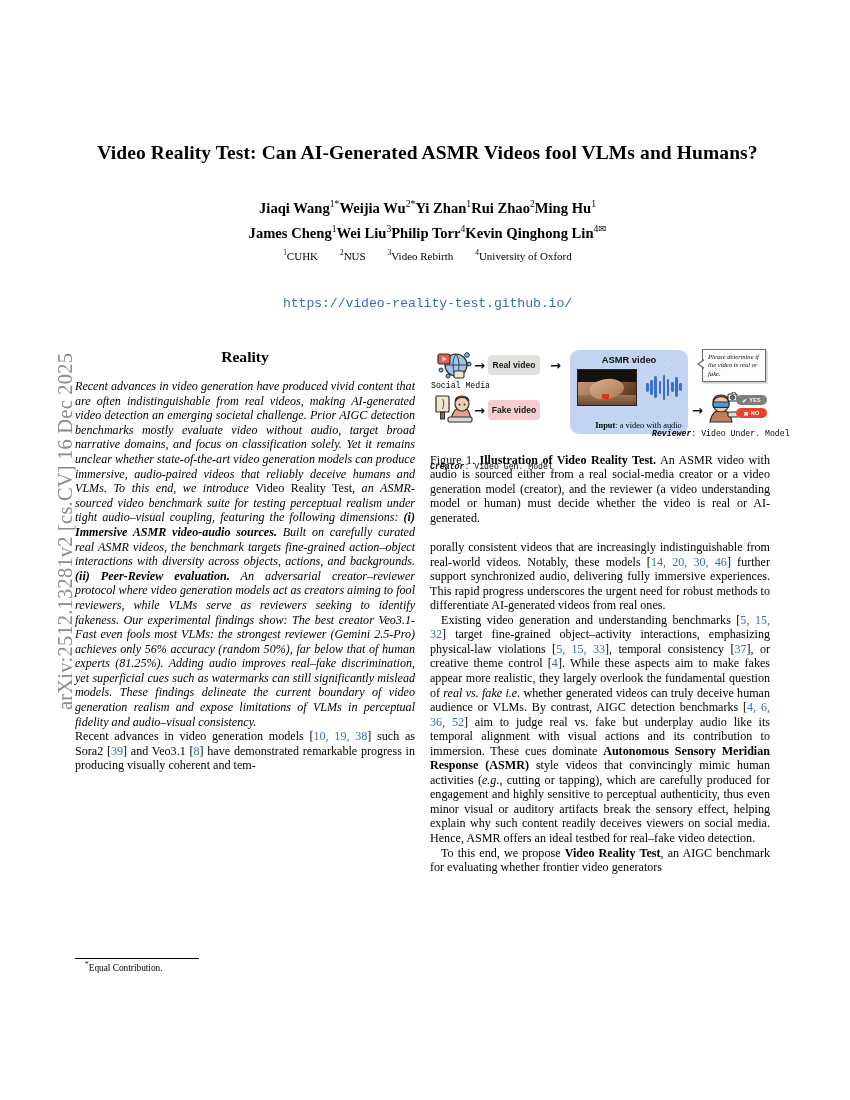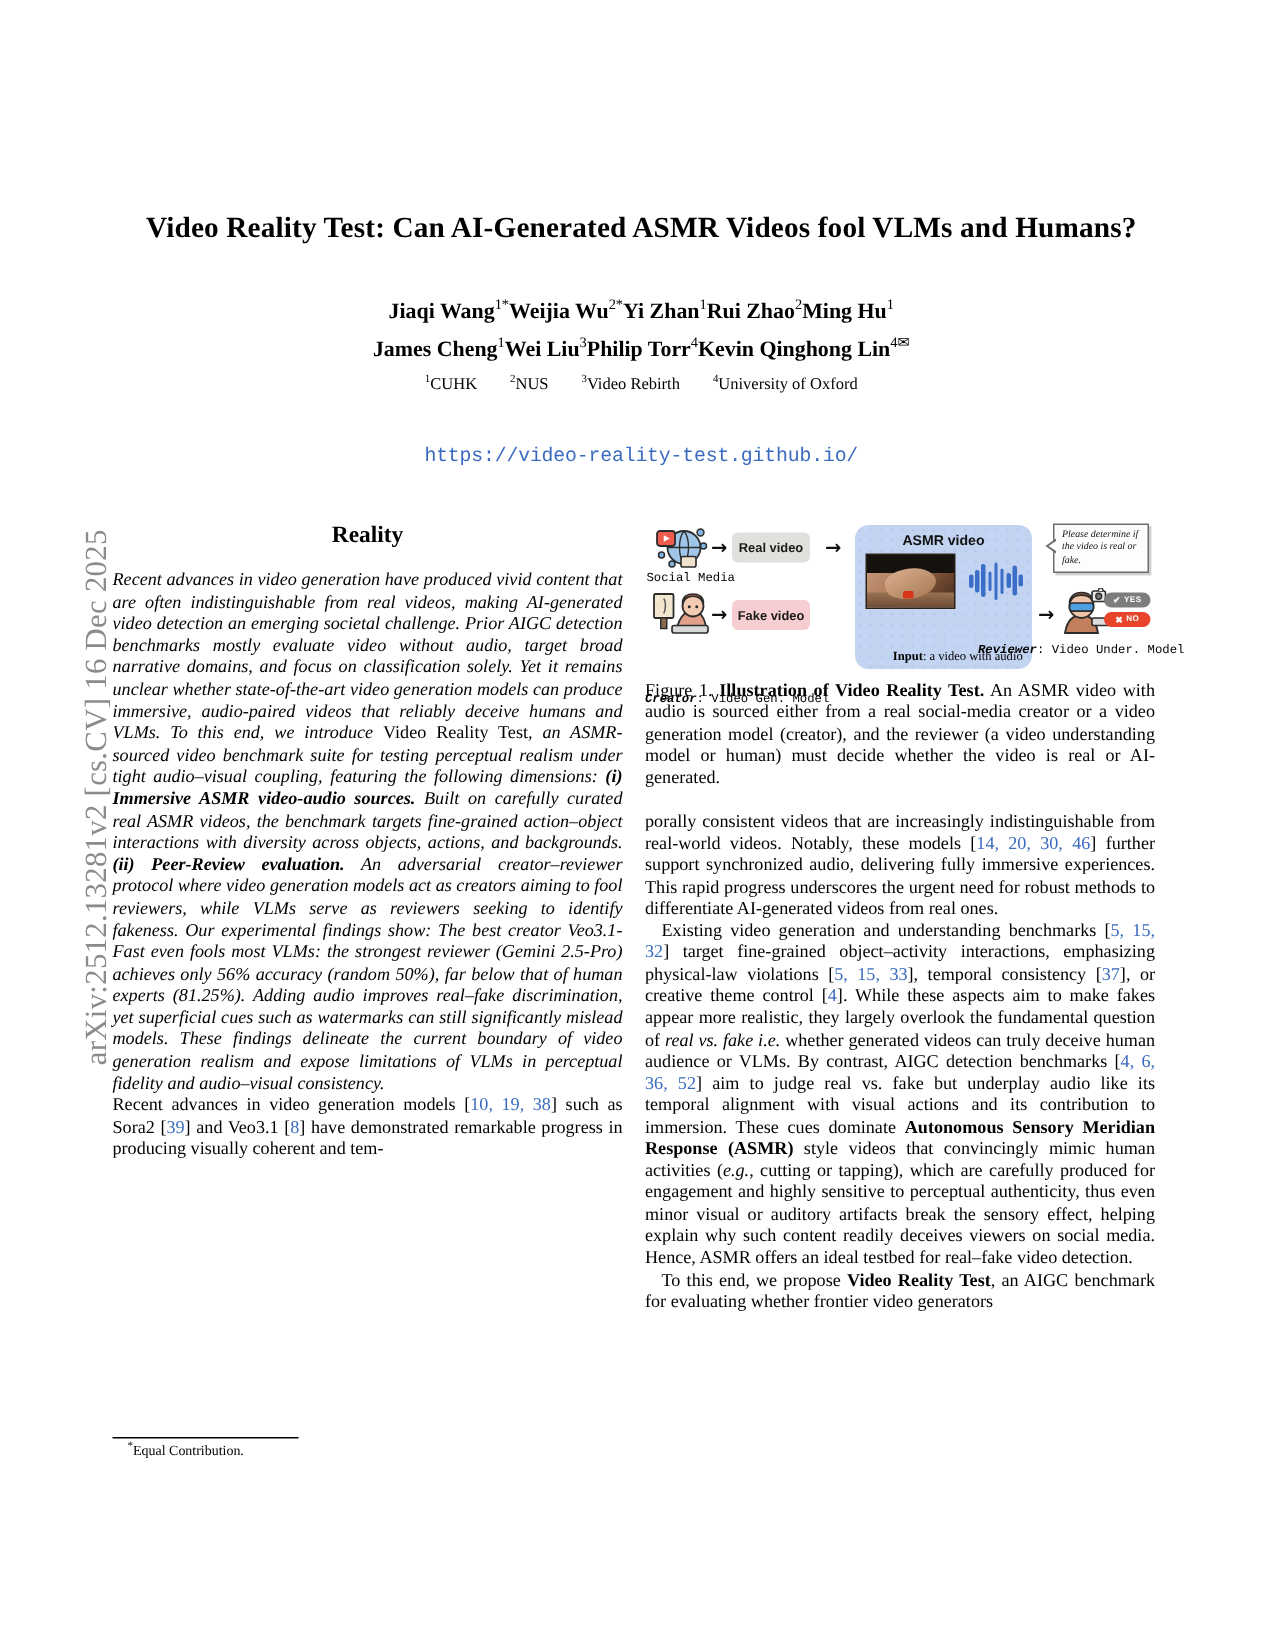--- a/index.html
+++ b/index.html
@@ -179,21 +179,21 @@
     font-family: "Liberation Sans", sans-serif;
     font-weight: bold;
     font-size: 8.6px;
     border-radius: 4px;
     color: #1a1a1a;
   }
   #box-real { left: 58px; top: 7px;  width: 52px; height: 20px; background: #dfe2dc; }
   #box-fake { left: 58px; top: 52px; width: 52px; height: 20px; background: #f6cdd1; }
 
   #panel-asmr {
-    left: 140px; top: 2px; width: 118px; height: 96px;
+    left: 140px; top: 2px; width: 118px; height: 84px;
     background: #c3d4f2; border-radius: 9px;
   }
   #panel-asmr .ptitle {
     position: absolute; top: 4px; left: 0; width: 100%;
     text-align: center;
     font-family: "Liberation Sans", sans-serif;
     font-weight: bold; font-size: 9.4px; color: #111;
   }
   #panel-asmr .thumb {
     position: absolute; left: 7px; top: 19px; width: 60px; height: 37px;

